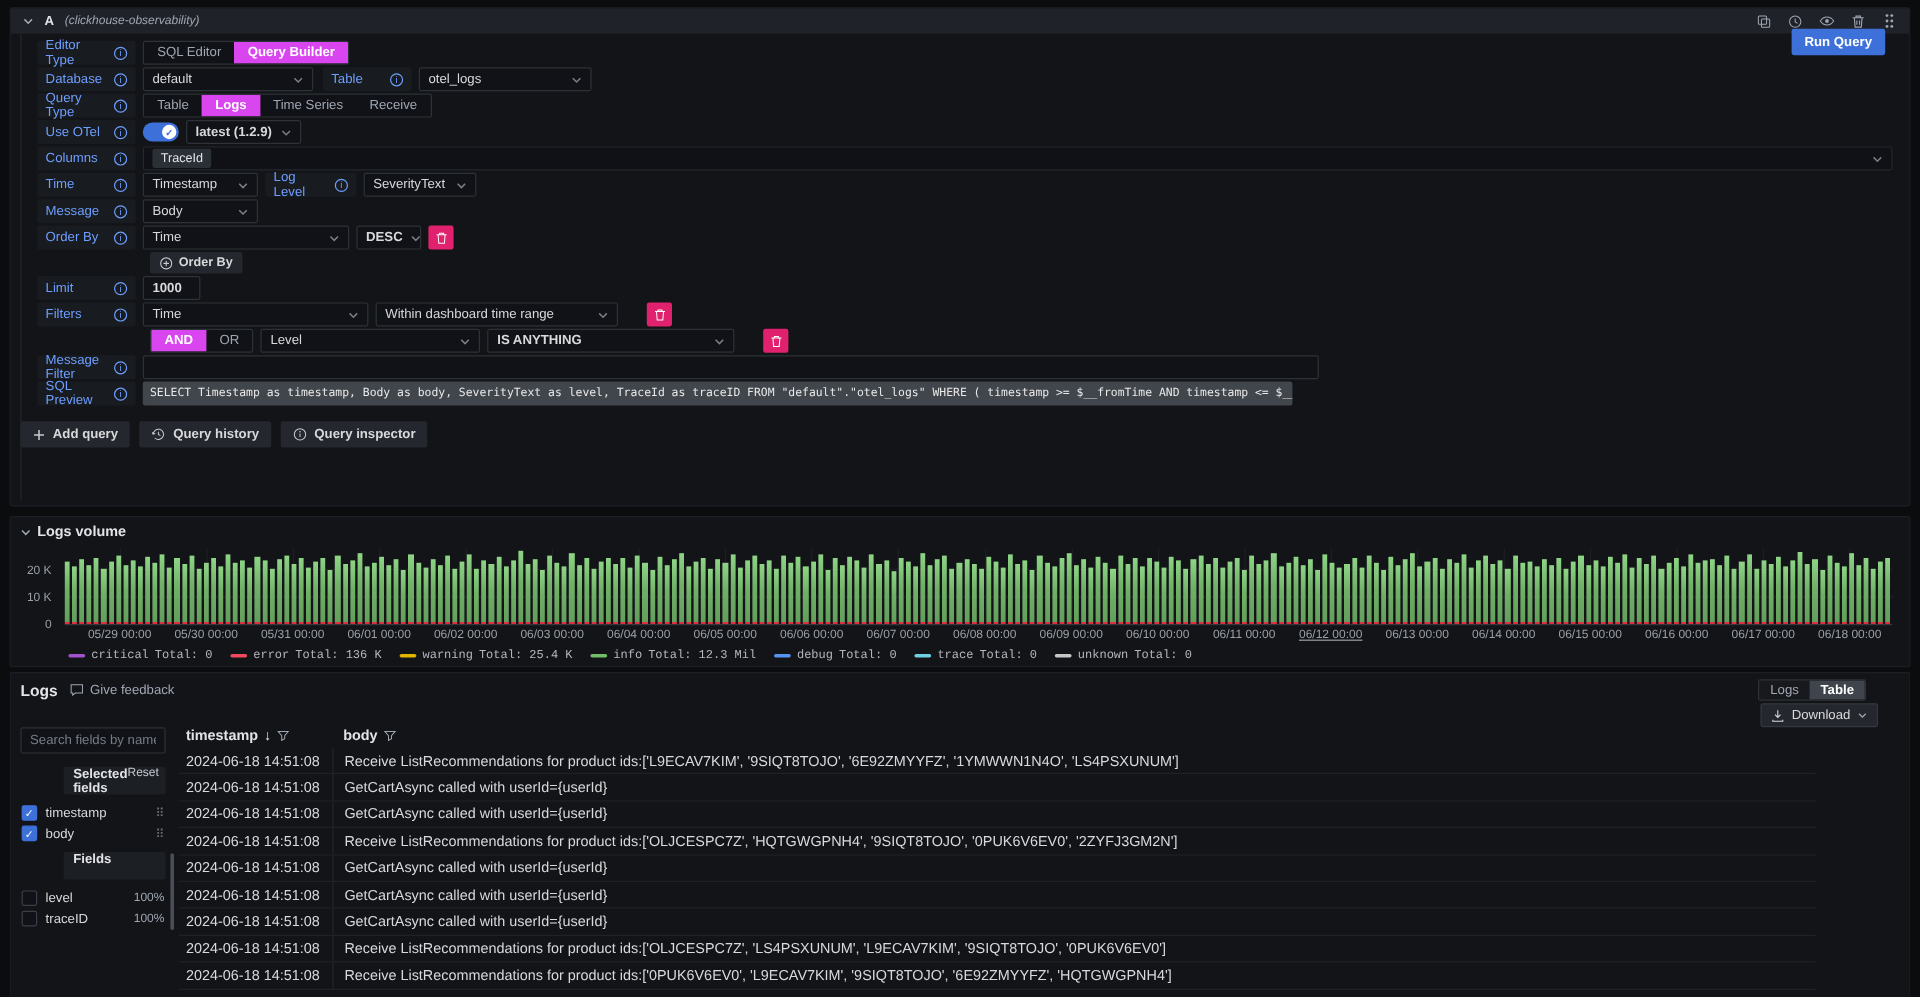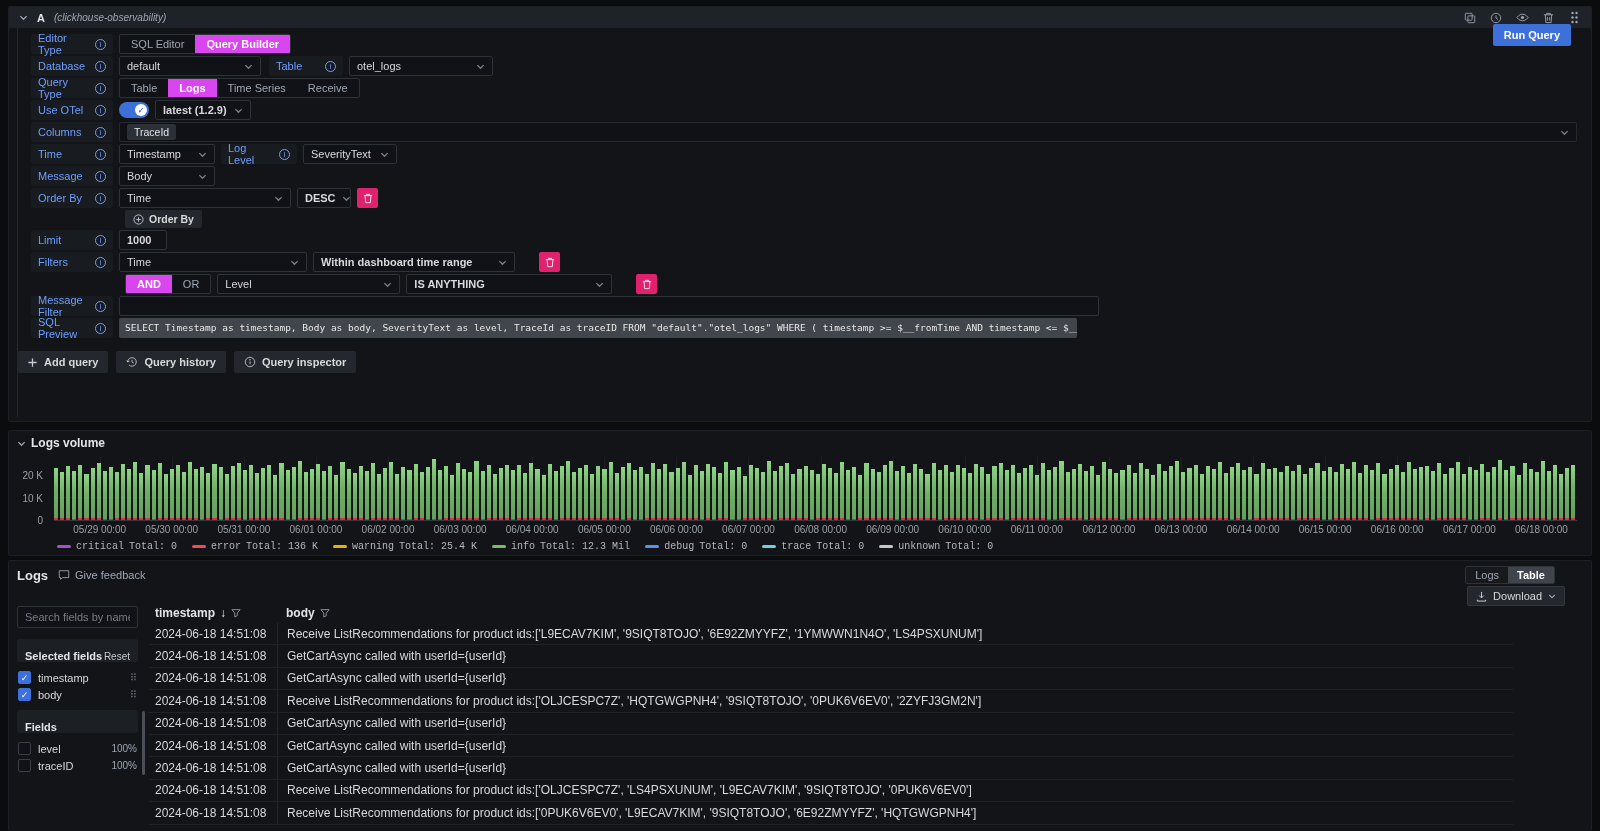--- a/index.html
+++ b/index.html
@@ -73,21 +73,21 @@
   .feedback { display:flex; align-items:center; gap:5px; font-size:11px; color:#9fa7b3; cursor:pointer; }
   .view-toggle { margin-left:auto; display:flex; background:#17191d; border:1px solid #2c3235; border-radius:2px; overflow:hidden; margin-right:28px; }
   .view-toggle .opt { padding:2px 9px; font-size:11px; color:#9fa7b3; cursor:pointer; }
   .view-toggle .opt.active { background:#40454d; color:#fff; font-weight:700; }
   #download-btn { position:absolute; top:25px; right:26px; height:20px; display:flex; align-items:center; gap:6px; background:#24272d; border:1px solid #34373d; border-radius:2px; padding:0 8px; font-size:11px; color:#d8d9da; cursor:pointer; font-family:inherit; }
   #download-btn .chev { display:flex; color:#9fa7b3; }
 
   #lp-sidebar { position:absolute; left:8px; top:45px; width:121px; }
   #field-search { width:121px; height:22px; margin-bottom:11px; }
   #field-search::placeholder { color:#777c85; }
-  .sect { background:#1c1f24; height:23px; display:flex; align-items:flex-end; justify-content:space-between; padding:0 8px; font-size:11px; font-weight:700; color:#e3e4e8; border-radius:2px; margin-bottom:7px; }
+  .sect { background:#1c1f24; height:23px; display:flex; align-items:flex-start; justify-content:space-between; padding:0 8px; font-size:11px; font-weight:700; color:#e3e4e8; border-radius:2px; margin-bottom:7px;margin-left:36px; }
   .sect .reset { font-size:10px; font-weight:400; color:#c7cad1; cursor:pointer; }
   .fieldrow { height:17px; display:flex; align-items:center; gap:7px; padding:0 1px; font-size:11px; color:#d8d9da; }
   .cb { width:13px; height:13px; flex:none; border-radius:2px; border:1px solid #3a3f47; background:#111217; display:flex; align-items:center; justify-content:center; font-size:9px; color:#fff; cursor:pointer; }
   .cb.on { background:#3d71d9; border-color:#3d71d9; }
   .handle { margin-left:auto; color:#6a6e76; font-size:10px; cursor:grab; }
   .pct { margin-left:auto; color:#9fa7b3; font-size:10px; }
   #side-scrollbar { position:absolute; left:133px; top:150px; width:3px; height:64px; background:#4a4e56; border-radius:2px; }
 
   #log-table-head { position:absolute; left:140px; top:42px; width:1364px; height:19px; display:flex; align-items:center; font-size:12px; font-weight:700; color:#e3e4e8; }
   #log-table-body { position:absolute; left:140px; top:62px; width:1364px; bottom:0; overflow:hidden; }
@@ -333,21 +333,21 @@
       </span>
       <span class="sel" style="width:188px">
         <span>Time</span>
         <span class="chev">
             <svg width="9" height="9" viewBox="0 0 10 10">
               <path d="M1.5 3.5l3.5 3.5 3.5-3.5" stroke="currentColor" stroke-width="1.4" fill="none"></path>
             </svg>
           </span>
       </span>
       <span class="sel" style="width:202px">
-        <span style="font-weight:700">Within dashboard time range</span>
+        <span style="font-weight:400">Within dashboard time range</span>
         <span class="chev">
             <svg width="9" height="9" viewBox="0 0 10 10">
               <path d="M1.5 3.5l3.5 3.5 3.5-3.5" stroke="currentColor" stroke-width="1.4" fill="none"></path>
             </svg>
           </span>
       </span>
       <span class="gap12"></span>
       <button class="trash-btn">
         <svg width="10" height="11" viewBox="0 0 12 13">
             <path d="M1 3h10M4 3V1.5h4V3M2.5 3l.7 8.5h5.6L9.5 3" stroke="#fff" fill="none"></path>
@@ -733,21 +733,21 @@
       <span style="left: 21.933%;">06/02 00:00</span>
       <span style="left: 26.666%;">06/03 00:00</span>
       <span style="left: 31.4%;">06/04 00:00</span>
       <span style="left: 36.133%;">06/05 00:00</span>
       <span style="left: 40.866%;">06/06 00:00</span>
       <span style="left: 45.6%;">06/07 00:00</span>
       <span style="left: 50.333%;">06/08 00:00</span>
       <span style="left: 55.066%;">06/09 00:00</span>
       <span style="left: 59.8%;">06/10 00:00</span>
       <span style="left: 64.533%;">06/11 00:00</span>
-      <span style="left: 69.266%;">06/12 00:00</span>
+      <span style="left: 69.266%; text-decoration: underline;">06/12 00:00</span>
       <span style="left: 73.999%;">06/13 00:00</span>
       <span style="left: 78.733%;">06/14 00:00</span>
       <span style="left: 83.466%;">06/15 00:00</span>
       <span style="left: 88.199%;">06/16 00:00</span>
       <span style="left: 92.933%;">06/17 00:00</span>
       <span style="left: 97.666%;">06/18 00:00</span>
     </div>
   <div id="legend">
       <span class="leg-item">
         <span class="leg-swatch" style="background: rgb(163, 82, 204);"></span>

